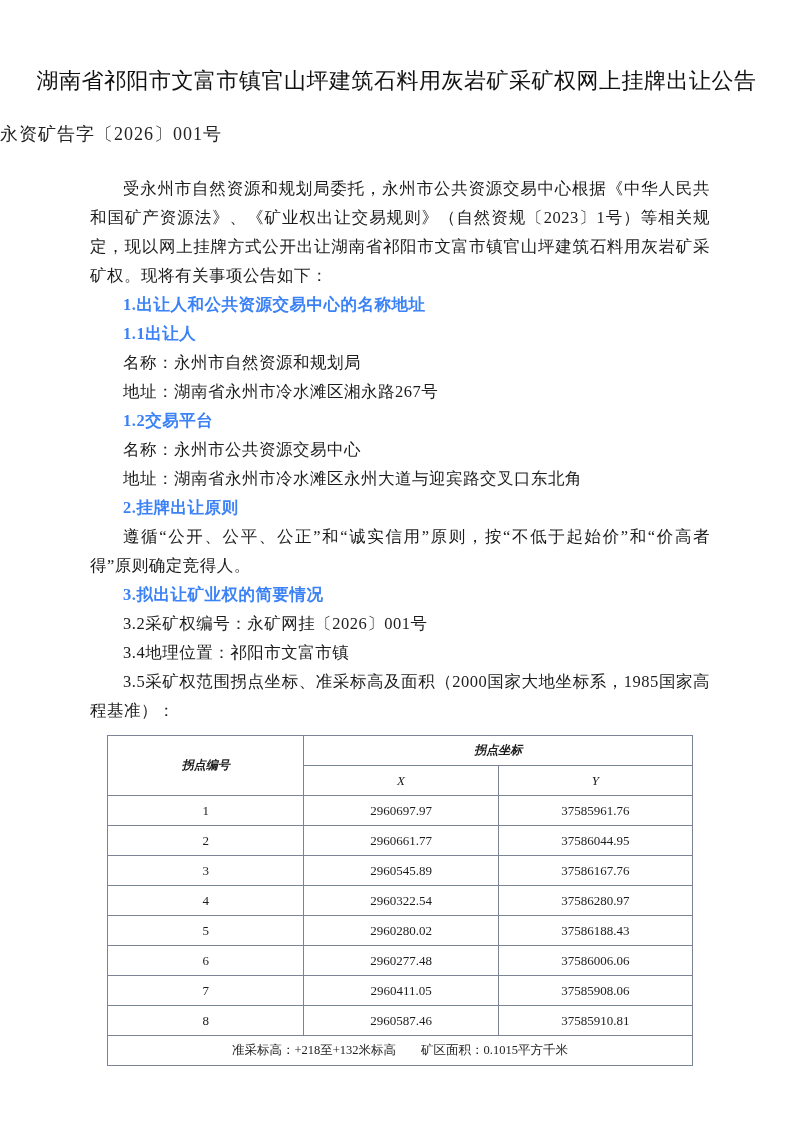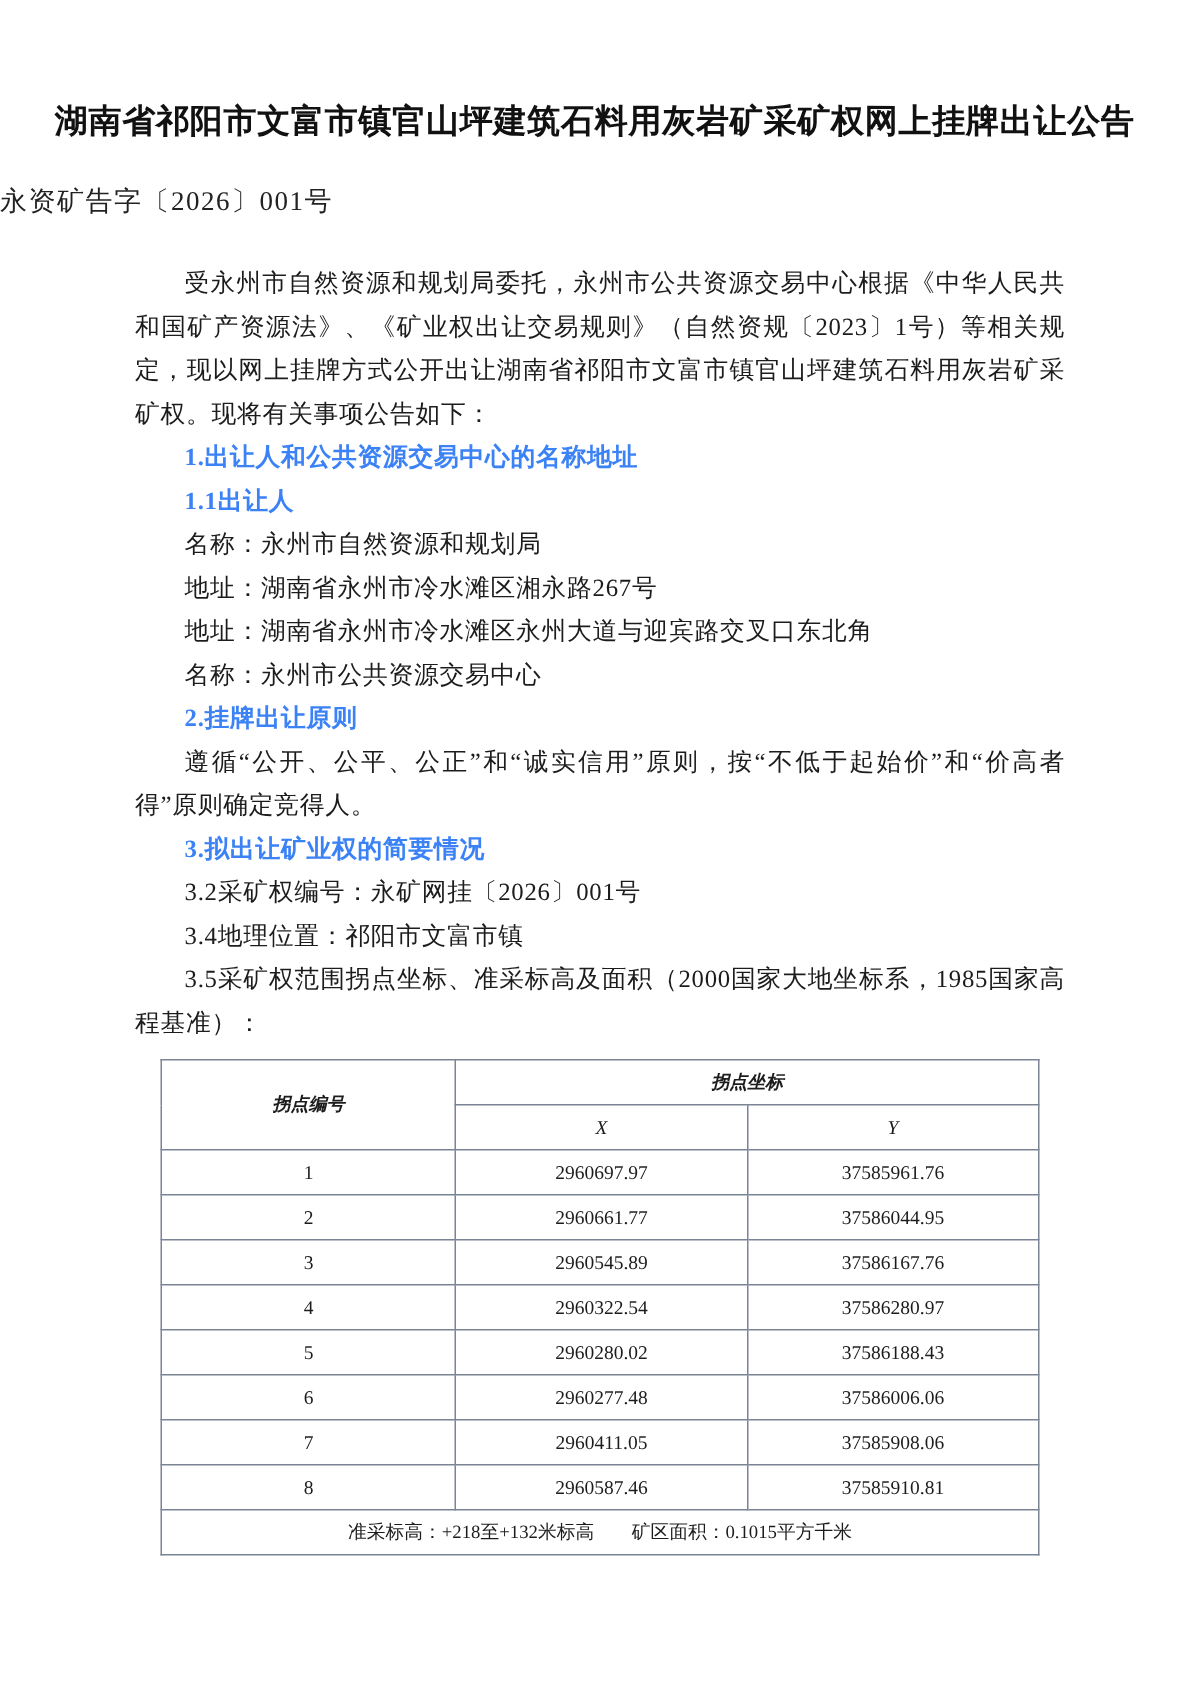--- a/index.html
+++ b/index.html
@@ -10,21 +10,21 @@
     margin: 0 auto;
     background: #ffffff;
     overflow: hidden;
     font-family: "Liberation Serif", "DejaVu Serif", serif;
     color: #1c1c1c;
   }
   .doc-title {
     margin: 64px 18px 0 18px;
     text-align: center;
     font-size: 22px;
-    font-weight: bold;
+    font-weight: normal;
     line-height: 34px;
     letter-spacing: 0.5px;
     color: #111111;
   }
   .doc-number {
     margin-top: 22px;
     text-align: left;
     font-size: 18px;
     font-weight: normal;
     letter-spacing: 1px;
@@ -66,22 +66,23 @@
   <div class="doc-number">永资矿告字〔2026〕001号</div>
 
   <div class="doc-body">
     <p class="para">受永州市自然资源和规划局委托，永州市公共资源交易中心根据《中华人民共和国矿产资源法》、《矿业权出让交易规则》（自然资规〔2023〕1号）等相关规定，现以网上挂牌方式公开出让湖南省祁阳市文富市镇官山坪建筑石料用灰岩矿采矿权。现将有关事项公告如下：</p>
 
     <div id="sections">
         <p class="para heading">1.出让人和公共资源交易中心的名称地址</p>
         <p class="para heading">1.1出让人</p>
         <p class="para">名称：永州市自然资源和规划局</p>
         <p class="para">地址：湖南省永州市冷水滩区湘永路267号</p>
+        <p class="para heading">1.2交易平台</p>
+        <p class="para">名称：永州市公共资源交易中心</p>
         <p class="para">地址：湖南省永州市冷水滩区永州大道与迎宾路交叉口东北角</p>
-        <p class="para">名称：永州市公共资源交易中心</p>
         <p class="para heading">2.挂牌出让原则</p>
         <p class="para">遵循“公开、公平、公正”和“诚实信用”原则，按“不低于起始价”和“价高者得”原则确定竞得人。</p>
         <p class="para heading">3.拟出让矿业权的简要情况</p>
         <p class="para">3.2采矿权编号：永矿网挂〔2026〕001号</p>
         <p class="para">3.4地理位置：祁阳市文富市镇</p>
         <p class="para">3.5采矿权范围拐点坐标、准采标高及面积（2000国家大地坐标系，1985国家高程基准）：</p>
       </div>
 
     <table class="coord-table">
       <thead>

